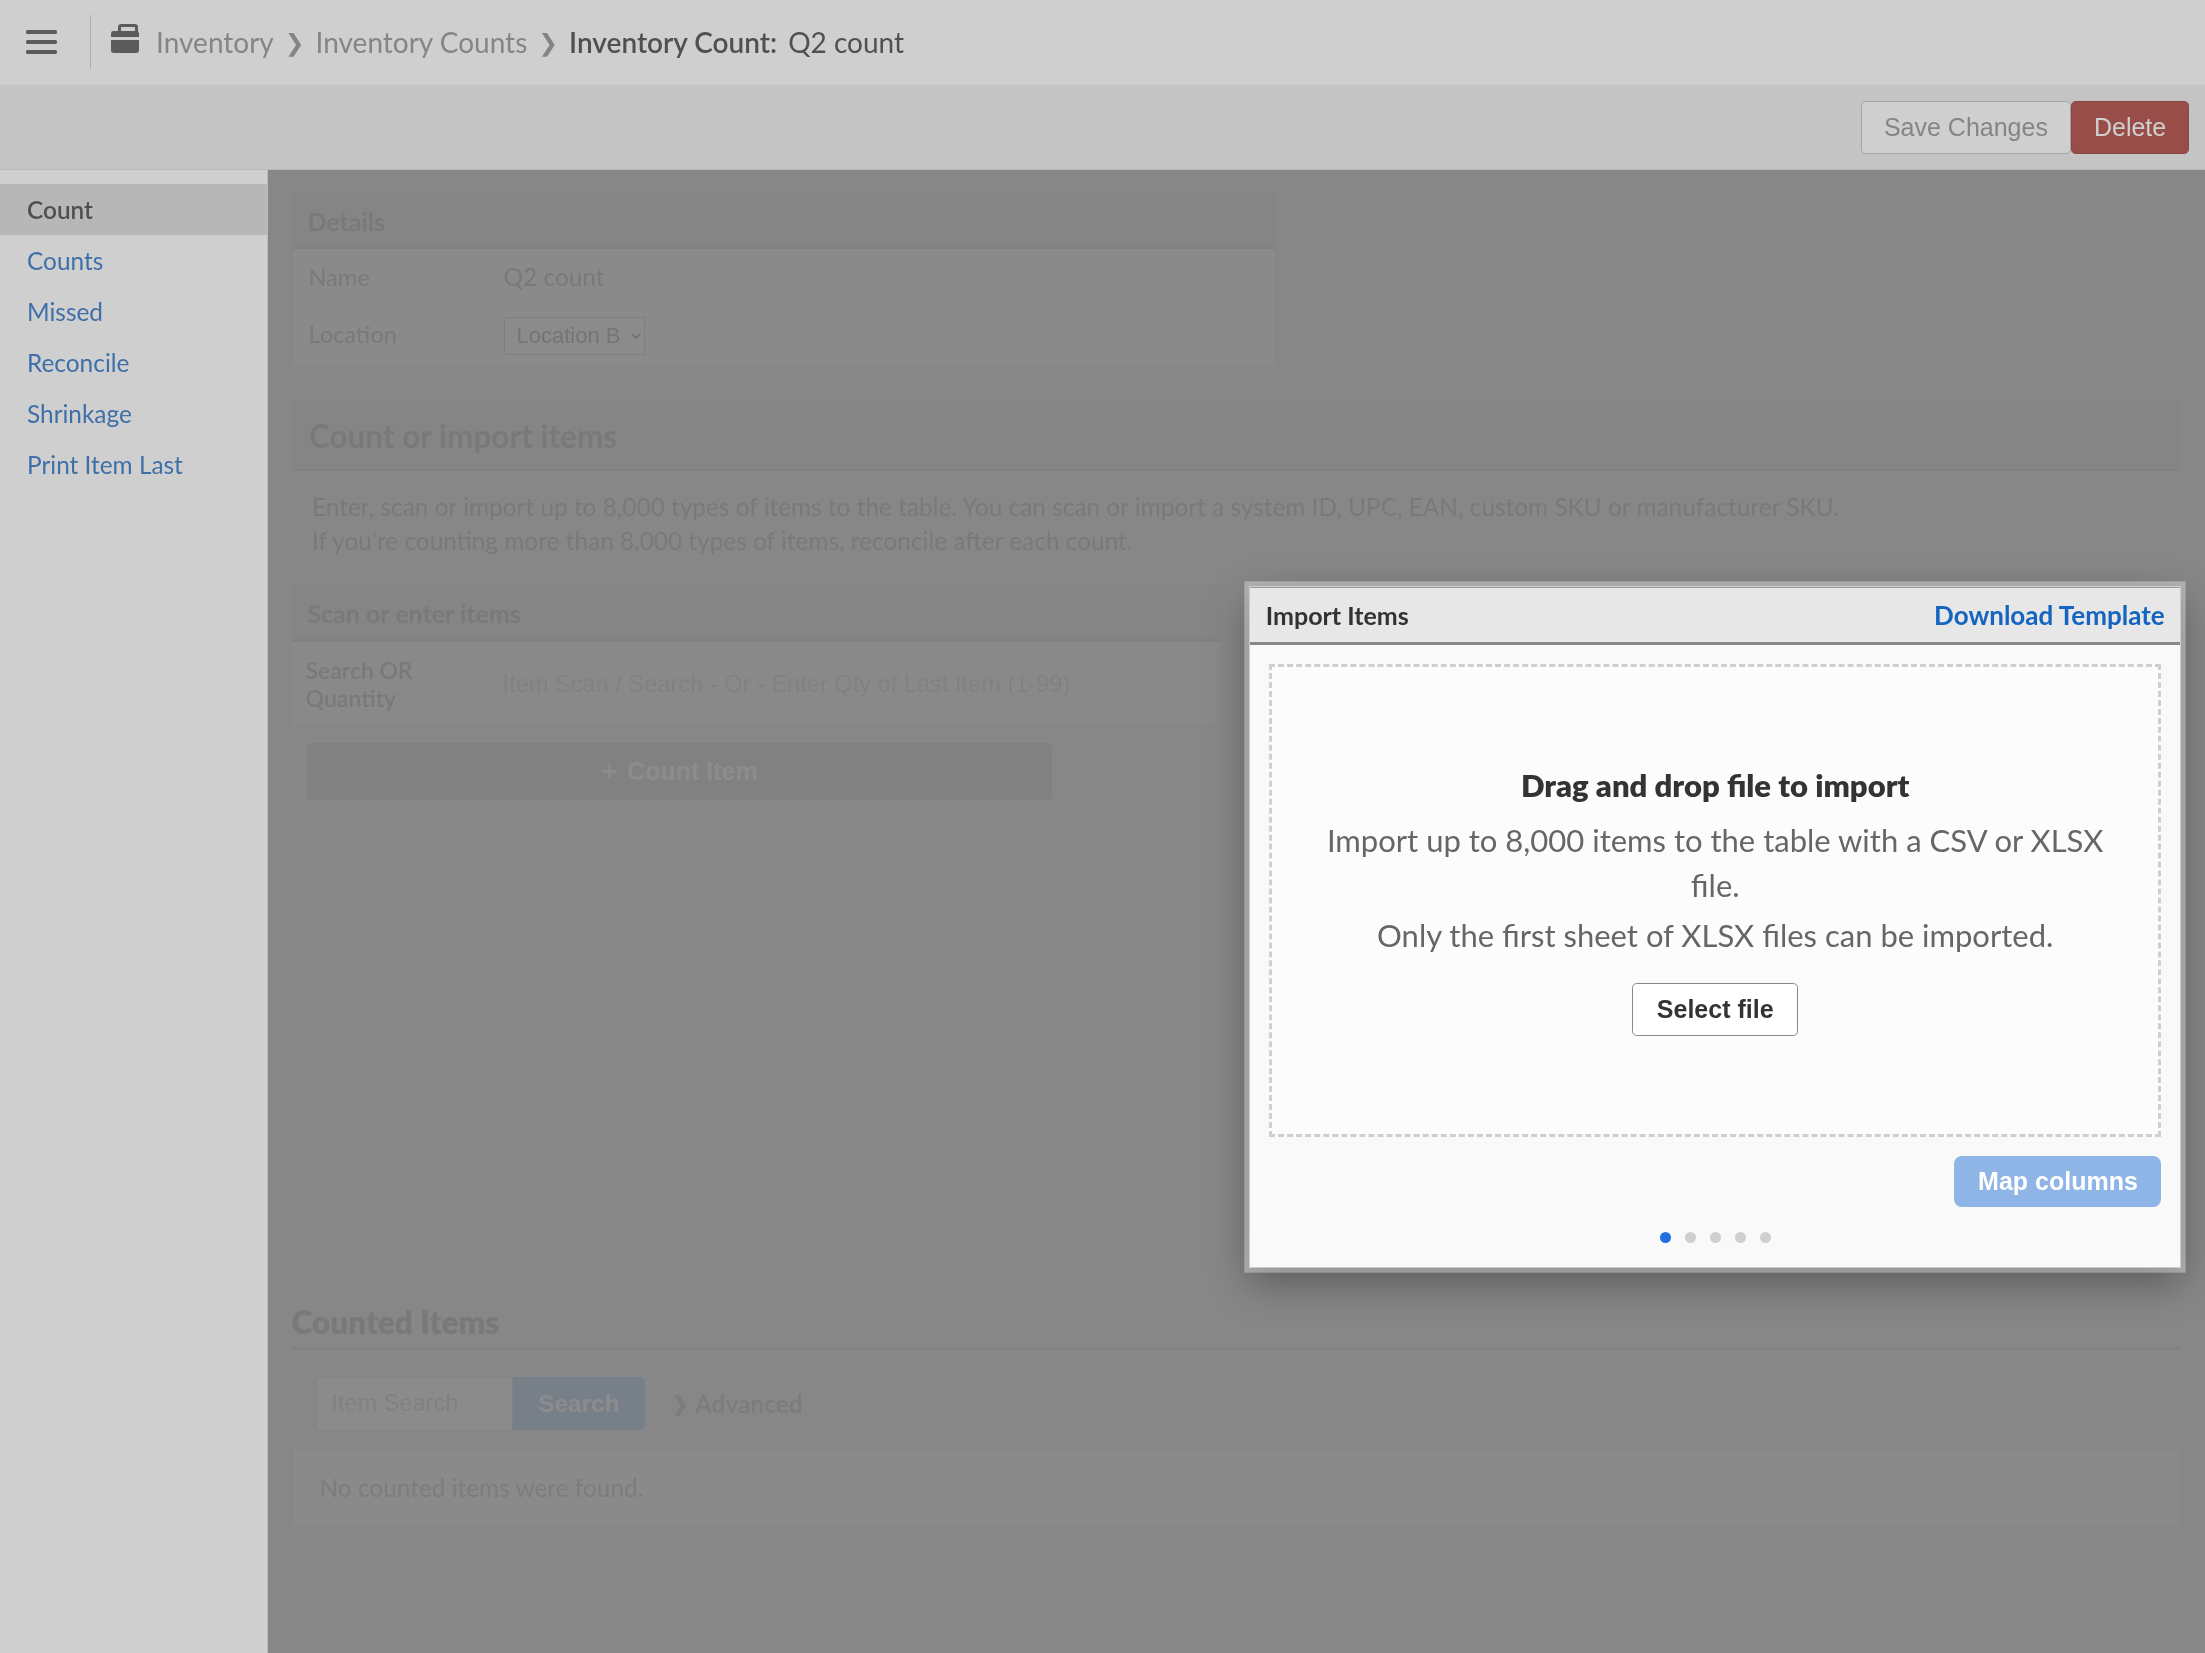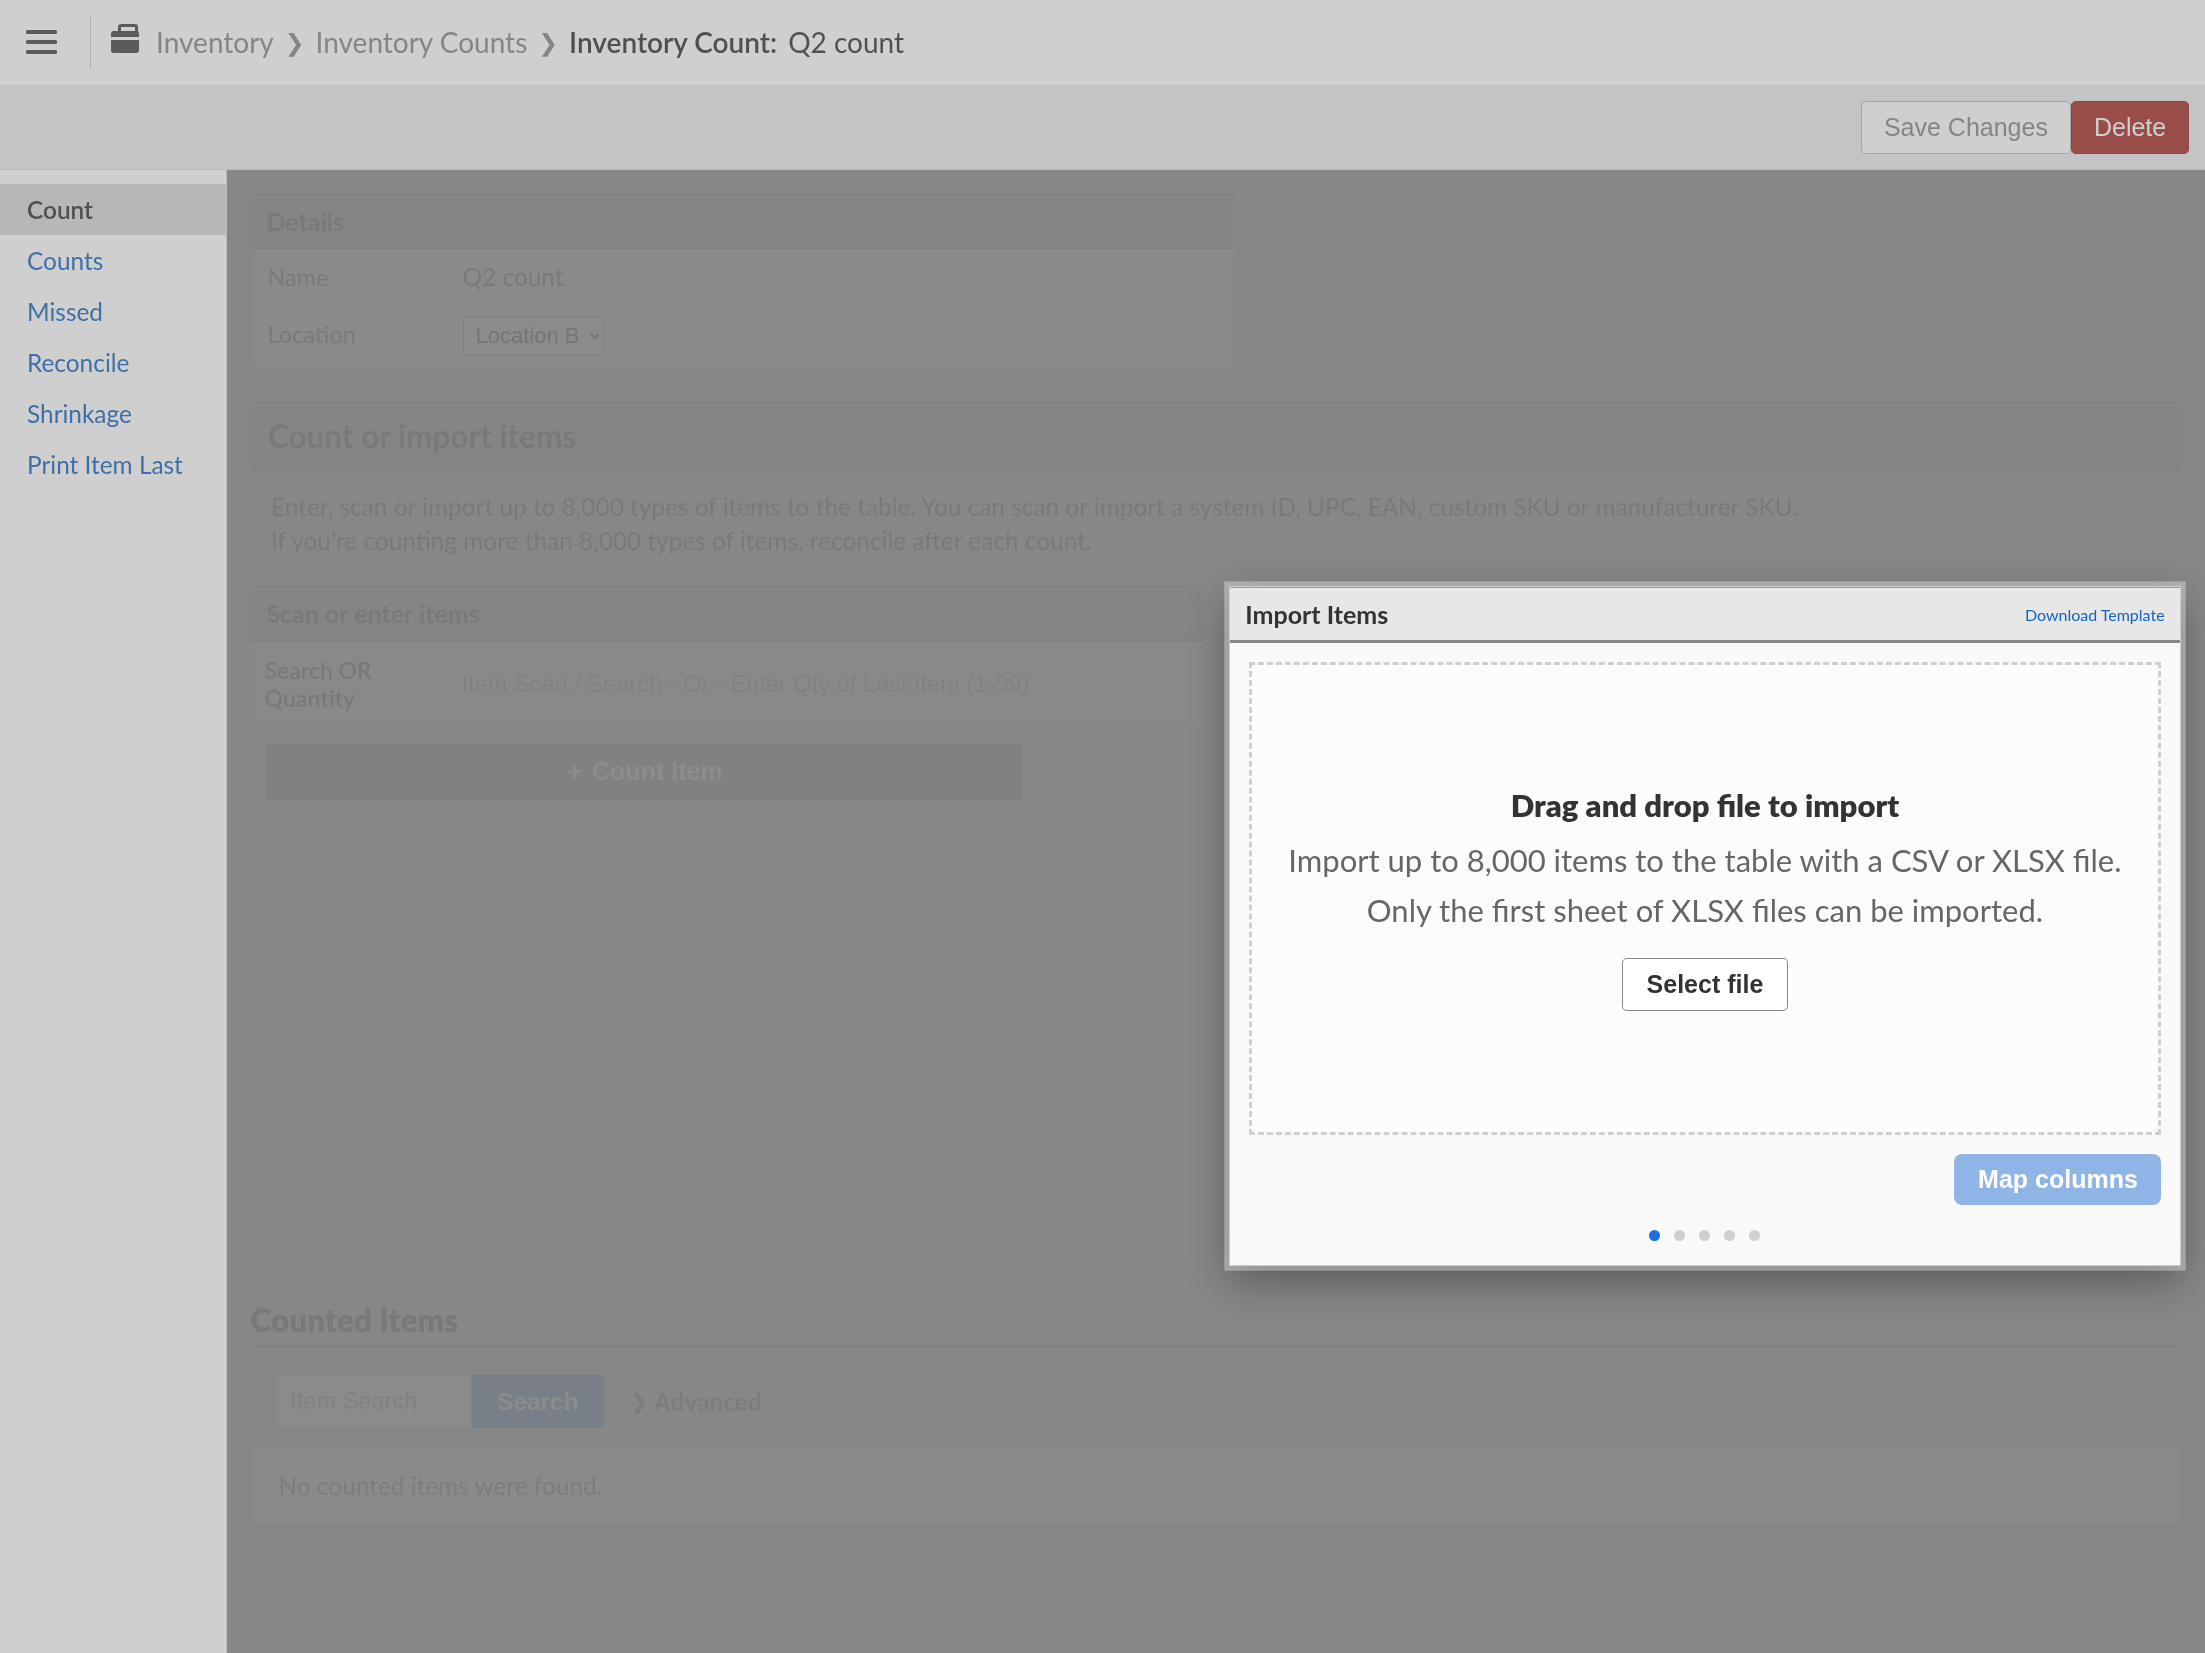--- a/index.html
+++ b/index.html
@@ -76,21 +76,21 @@
   .btn-disabled-look { color:#888; border-color:#bbb; }
   .btn-danger { background:#a62e26; color:#fff; border-color:#8c241d; }
 
   
   .body-split {
     display:flex;
     height: calc(100% - 170px);
     position:relative;
   }
   .sidebar {
-    width: 227px;
+    width: 268px;
     background:#fff;
     border-right:0.8px solid #bbb;
     padding-top: 14px;
     position:relative;
   }
   .sidebar .nav-item {
     padding: 11px 27px;
     font-size:24.4px;
     color:#1565c0;
     cursor:pointer;
@@ -179,21 +179,21 @@
 
   
   .import-panel {
     background:#f9f9f9;
     border:0.8px solid #ccc;
     position:relative;
     z-index:20;
     box-shadow: 0 0 0 4.7px rgba(255,255,255,0.35), 0 14px 39px rgba(0,0,0,0.35);
   }
   .import-panel .sub-hdr { background:#e7e7e7; border-bottom:3.2px solid #888; }
-  .import-link { color:#1565c0; font-size:16px; font-weight:400; }
+  .import-link { color:#1565c0; font-size:26px; font-weight:700; }
 
   .drop-zone {
     margin: 19px;
     border:3.9px dashed #cfcfcf;
     background:#fcfcfc;
     height: 473px;
     display:flex; flex-direction:column; align-items:center; justify-content:center;
     padding: 31.5px; text-align:center;
   }
   .drop-zone h3 { font-size:31px; font-weight:800; margin-bottom:14px; }

